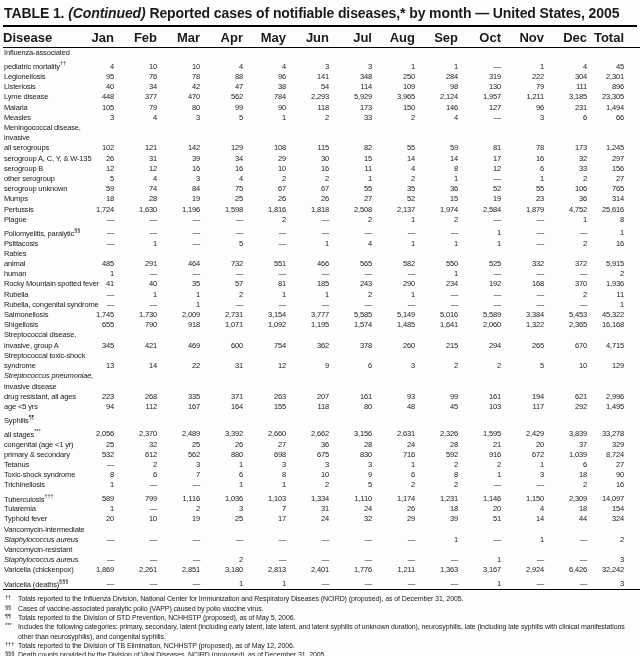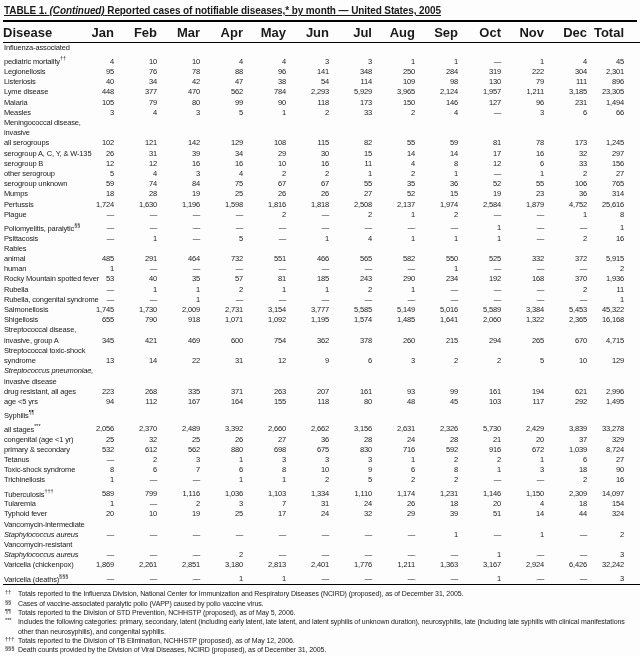--- a/index.html
+++ b/index.html
@@ -1,18 +1,18 @@
 <!DOCTYPE html>
 <html><head>
 <meta charset="utf-8">
 <style>
   html,body{margin:0;padding:0;width:640px;height:656px;overflow:hidden;background:#fdfdfd;}
   body{font-family:"Liberation Sans",sans-serif;color:#1a1a1a;-webkit-font-smoothing:antialiased;}
   .page{padding:2px 3px 0 3px;}
-  .title{font-size:10px;font-weight:bold;padding:3px 1px 4px 1px;border-bottom:2.5px solid #000;letter-spacing:-0.1px;white-space:nowrap;text-decoration:underline;}
+  .title{font-size:14px;font-weight:bold;padding:3px 1px 4px 1px;border-bottom:2.5px solid #000;letter-spacing:-0.1px;white-space:nowrap;}
   .title .cont{font-style:italic;}
   table{width:637px;border-collapse:collapse;table-layout:fixed;border-bottom:1.5px solid #000;}
   thead th{font-size:13px;font-weight:bold;vertical-align:bottom;padding:4px 2px 2px 0;border-bottom:1.2px solid #000;line-height:14px;white-space:nowrap;}
   td{font-size:7.5px;line-height:10.2px;padding:0 2px 0 0;white-space:nowrap;overflow:visible;vertical-align:bottom;letter-spacing:-0.15px;}
   .num{text-align:right;}
   .lbl{text-align:left;}
   td.lbl{padding-left:1px;}
   .ind1{padding-left:7px;}
   .ind2{padding-left:12px;}
   .it{font-style:italic;}
@@ -412,21 +412,21 @@
           <td class="num">—</td>
           <td class="num">—</td>
           <td class="num">1</td>
           <td class="num">—</td>
           <td class="num">—</td>
           <td class="num">—</td>
           <td class="num">2</td>
         </tr>
         <tr>
           <td class="lbl ind0">Rocky Mountain spotted fever</td>
-          <td class="num">53</td>
+          <td class="num">41</td>
           <td class="num">40</td>
           <td class="num">35</td>
           <td class="num">57</td>
           <td class="num">81</td>
           <td class="num">185</td>
           <td class="num">243</td>
           <td class="num">290</td>
           <td class="num">234</td>
           <td class="num">192</td>
           <td class="num">168</td>
@@ -645,21 +645,21 @@
           <td class="lbl ind1">all stages<sup>***</sup></td>
           <td class="num">2,056</td>
           <td class="num">2,370</td>
           <td class="num">2,489</td>
           <td class="num">3,392</td>
           <td class="num">2,660</td>
           <td class="num">2,662</td>
           <td class="num">3,156</td>
           <td class="num">2,631</td>
           <td class="num">2,326</td>
-          <td class="num">5,730</td>
+          <td class="num">1,595</td>
           <td class="num">2,429</td>
           <td class="num">3,839</td>
           <td class="num">33,278</td>
         </tr>
         <tr>
           <td class="lbl ind1">congenital (age &lt;1 yr)</td>
           <td class="num">25</td>
           <td class="num">32</td>
           <td class="num">25</td>
           <td class="num">26</td>

